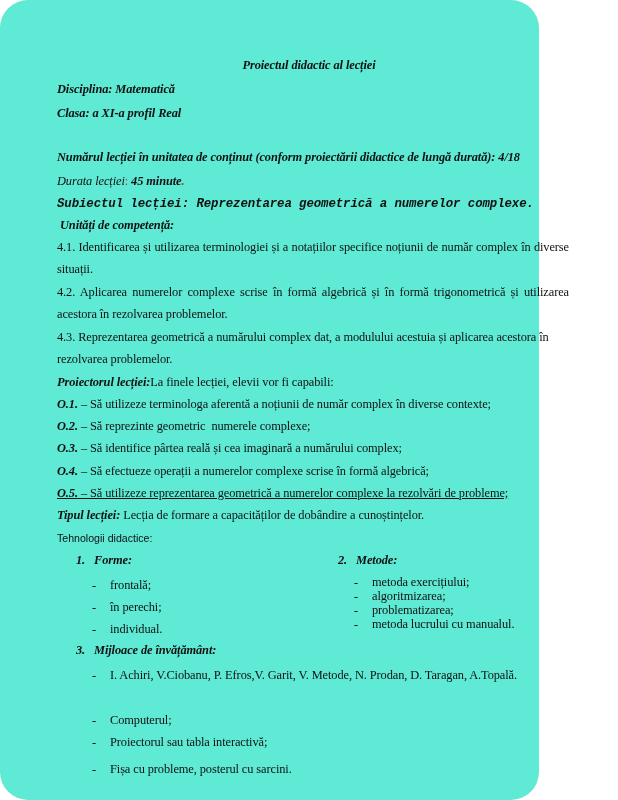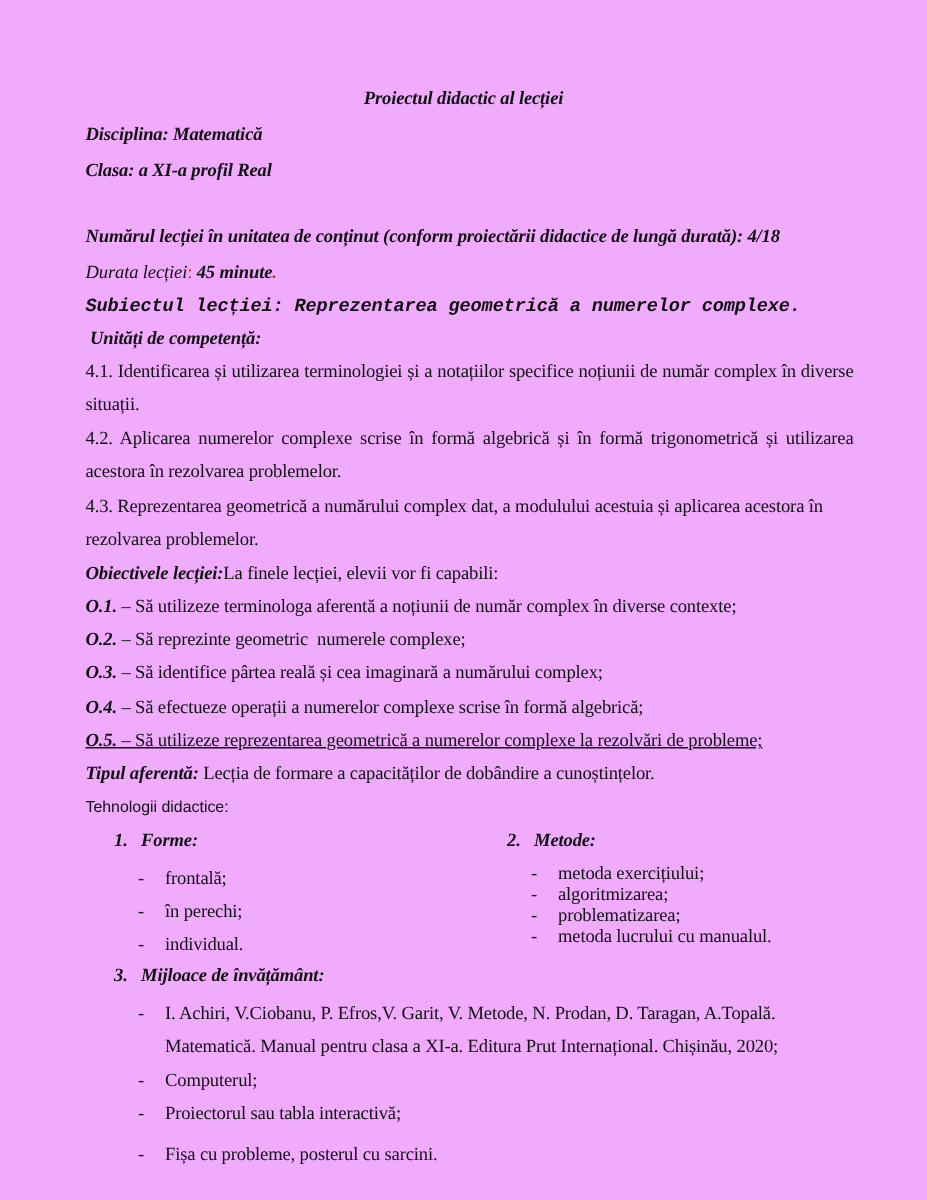--- a/index.html
+++ b/index.html
@@ -1,20 +1,20 @@
 <!DOCTYPE html>
 <html><head>
   <meta charset="utf-8">
   <style>
     html, body { margin: 0; padding: 0; background: #ffffff; }
     body {
       width: 618px; height: 800px; overflow: hidden; position: relative;
       font-family: "Liberation Serif", serif; color: #111111;
     }
-    .page { position: absolute; left: 0; top: 0; width: 618px; height: 800px; background: #f0abfc; }
+    .page { position: absolute; left: 0; top: 0; width: 539px; height: 800px; background: #5eead4; border-radius: 28px; }
     .line {
       position: absolute; left: 57px; font-size: 12.4px; line-height: 15px;
       white-space: nowrap; letter-spacing: -0.1px;
     }
     .bi { font-weight: bold; font-style: italic; }
     .red { color: #c0392b; }
     .title { left: 0; width: 618px; text-align: center; }
     .justify { width: 512px; white-space: normal; text-align: justify; text-align-last: justify; }
     .sans { font-family: "Liberation Sans", sans-serif; font-size: 10.6px; letter-spacing: 0; }
     .num { display: inline-block; width: 18px; }
@@ -41,41 +41,41 @@
   <div class="line bi" style="top: 218px; white-space: pre;"> Unități de competență:</div>
 
   <div class="line justify" style="top: 240px;">4.1.  Identificarea și utilizarea terminologiei și a notațiilor specifice noțiunii de număr complex în diverse</div>
   <div class="line" style="top: 262px;">situații.</div>
   <div class="line justify" style="top: 285px;">4.2. Aplicarea numerelor complexe scrise în formă algebrică și în formă trigonometrică și utilizarea</div>
   <div class="line" style="top: 307px;">acestora în rezolvarea problemelor.</div>
   <div class="line" style="top: 330px;">4.3. Reprezentarea geometrică a numărului complex dat, a modulului acestuia și aplicarea acestora în</div>
   <div class="line" style="top: 352px;">rezolvarea problemelor.</div>
 
   <div class="line" style="top: 375px;">
-    <span class="bi">Obiectivele lecției:</span><span>La finele lecției, elevii vor fi capabili:</span>
+    <span class="bi">Proiectorul lecției:</span><span>La finele lecției, elevii vor fi capabili:</span>
   </div>
 
   <div class="line" style="top: 397px;">
     <span class="bi">O.1.</span><span> – Să utilizeze terminologa aferentă a noțiunii de număr complex în diverse contexte;</span>
   </div>
   <div class="line" style="top: 419px;">
     <span class="bi">O.2.</span><span style="white-space:pre"> – Să reprezinte geometric  numerele complexe;</span>
   </div>
   <div class="line" style="top: 441px;">
     <span class="bi">O.3.</span><span> – Să identifice pârtea reală și cea imaginară a numărului complex;</span>
   </div>
   <div class="line" style="top: 464px;">
     <span class="bi">O.4.</span><span> – Să efectueze operații a numerelor complexe scrise în formă algebrică;</span>
   </div>
   <div class="line" style="top: 486px; text-decoration: underline;">
     <span class="bi">O.5.</span><span> – Să utilizeze reprezentarea geometrică a numerelor complexe la rezolvări de probleme;</span>
   </div>
 
   <div class="line" style="top: 508px;">
-    <span class="bi">Tipul aferentă:</span><span> Lecția de formare a capacităților de dobândire a cunoștințelor.</span>
+    <span class="bi">Tipul lecției:</span><span> Lecția de formare a capacităților de dobândire a cunoștințelor.</span>
   </div>
 
   <div class="line sans" style="top: 531px;">Tehnologii didactice:</div>
 
   <div class="line bi" style="top: 553px; left: 76px;">
     <span class="num">1.</span><span>Forme:</span>
   </div>
   <div class="line" style="top: 578px; left: 92px;">
     <span class="dash">-</span><span>frontală;</span>
   </div>
@@ -101,21 +101,20 @@
   <div class="line tight" style="top: 618px; left: 354px;">
     <span class="dash">-</span><span>metoda lucrului cu manualul.</span>
   </div>
 
   <div class="line bi" style="top: 643px; left: 76px;">
     <span class="num">3.</span><span>Mijloace de învățământ:</span>
   </div>
   <div class="line" style="top: 668px; left: 92px;">
     <span class="dash">-</span><span>I. Achiri, V.Ciobanu, P. Efros,V. Garit, V. Metode, N. Prodan, D. Taragan, A.Topală.</span>
   </div>
-  <div class="line" style="top: 690px; left: 110px;">Matematică. Manual pentru clasa a XI-a. Editura Prut Internațional. Chișinău, 2020;</div>
   <div class="line" style="top: 713px; left: 92px;">
     <span class="dash">-</span><span>Computerul;</span>
   </div>
   <div class="line" style="top: 735px; left: 92px;">
     <span class="dash">-</span><span>Proiectorul sau tabla interactivă;</span>
   </div>
   <div class="line" style="top: 762px; left: 92px;">
     <span class="dash">-</span><span>Fișa cu probleme, posterul cu sarcini.</span>
   </div>
 

